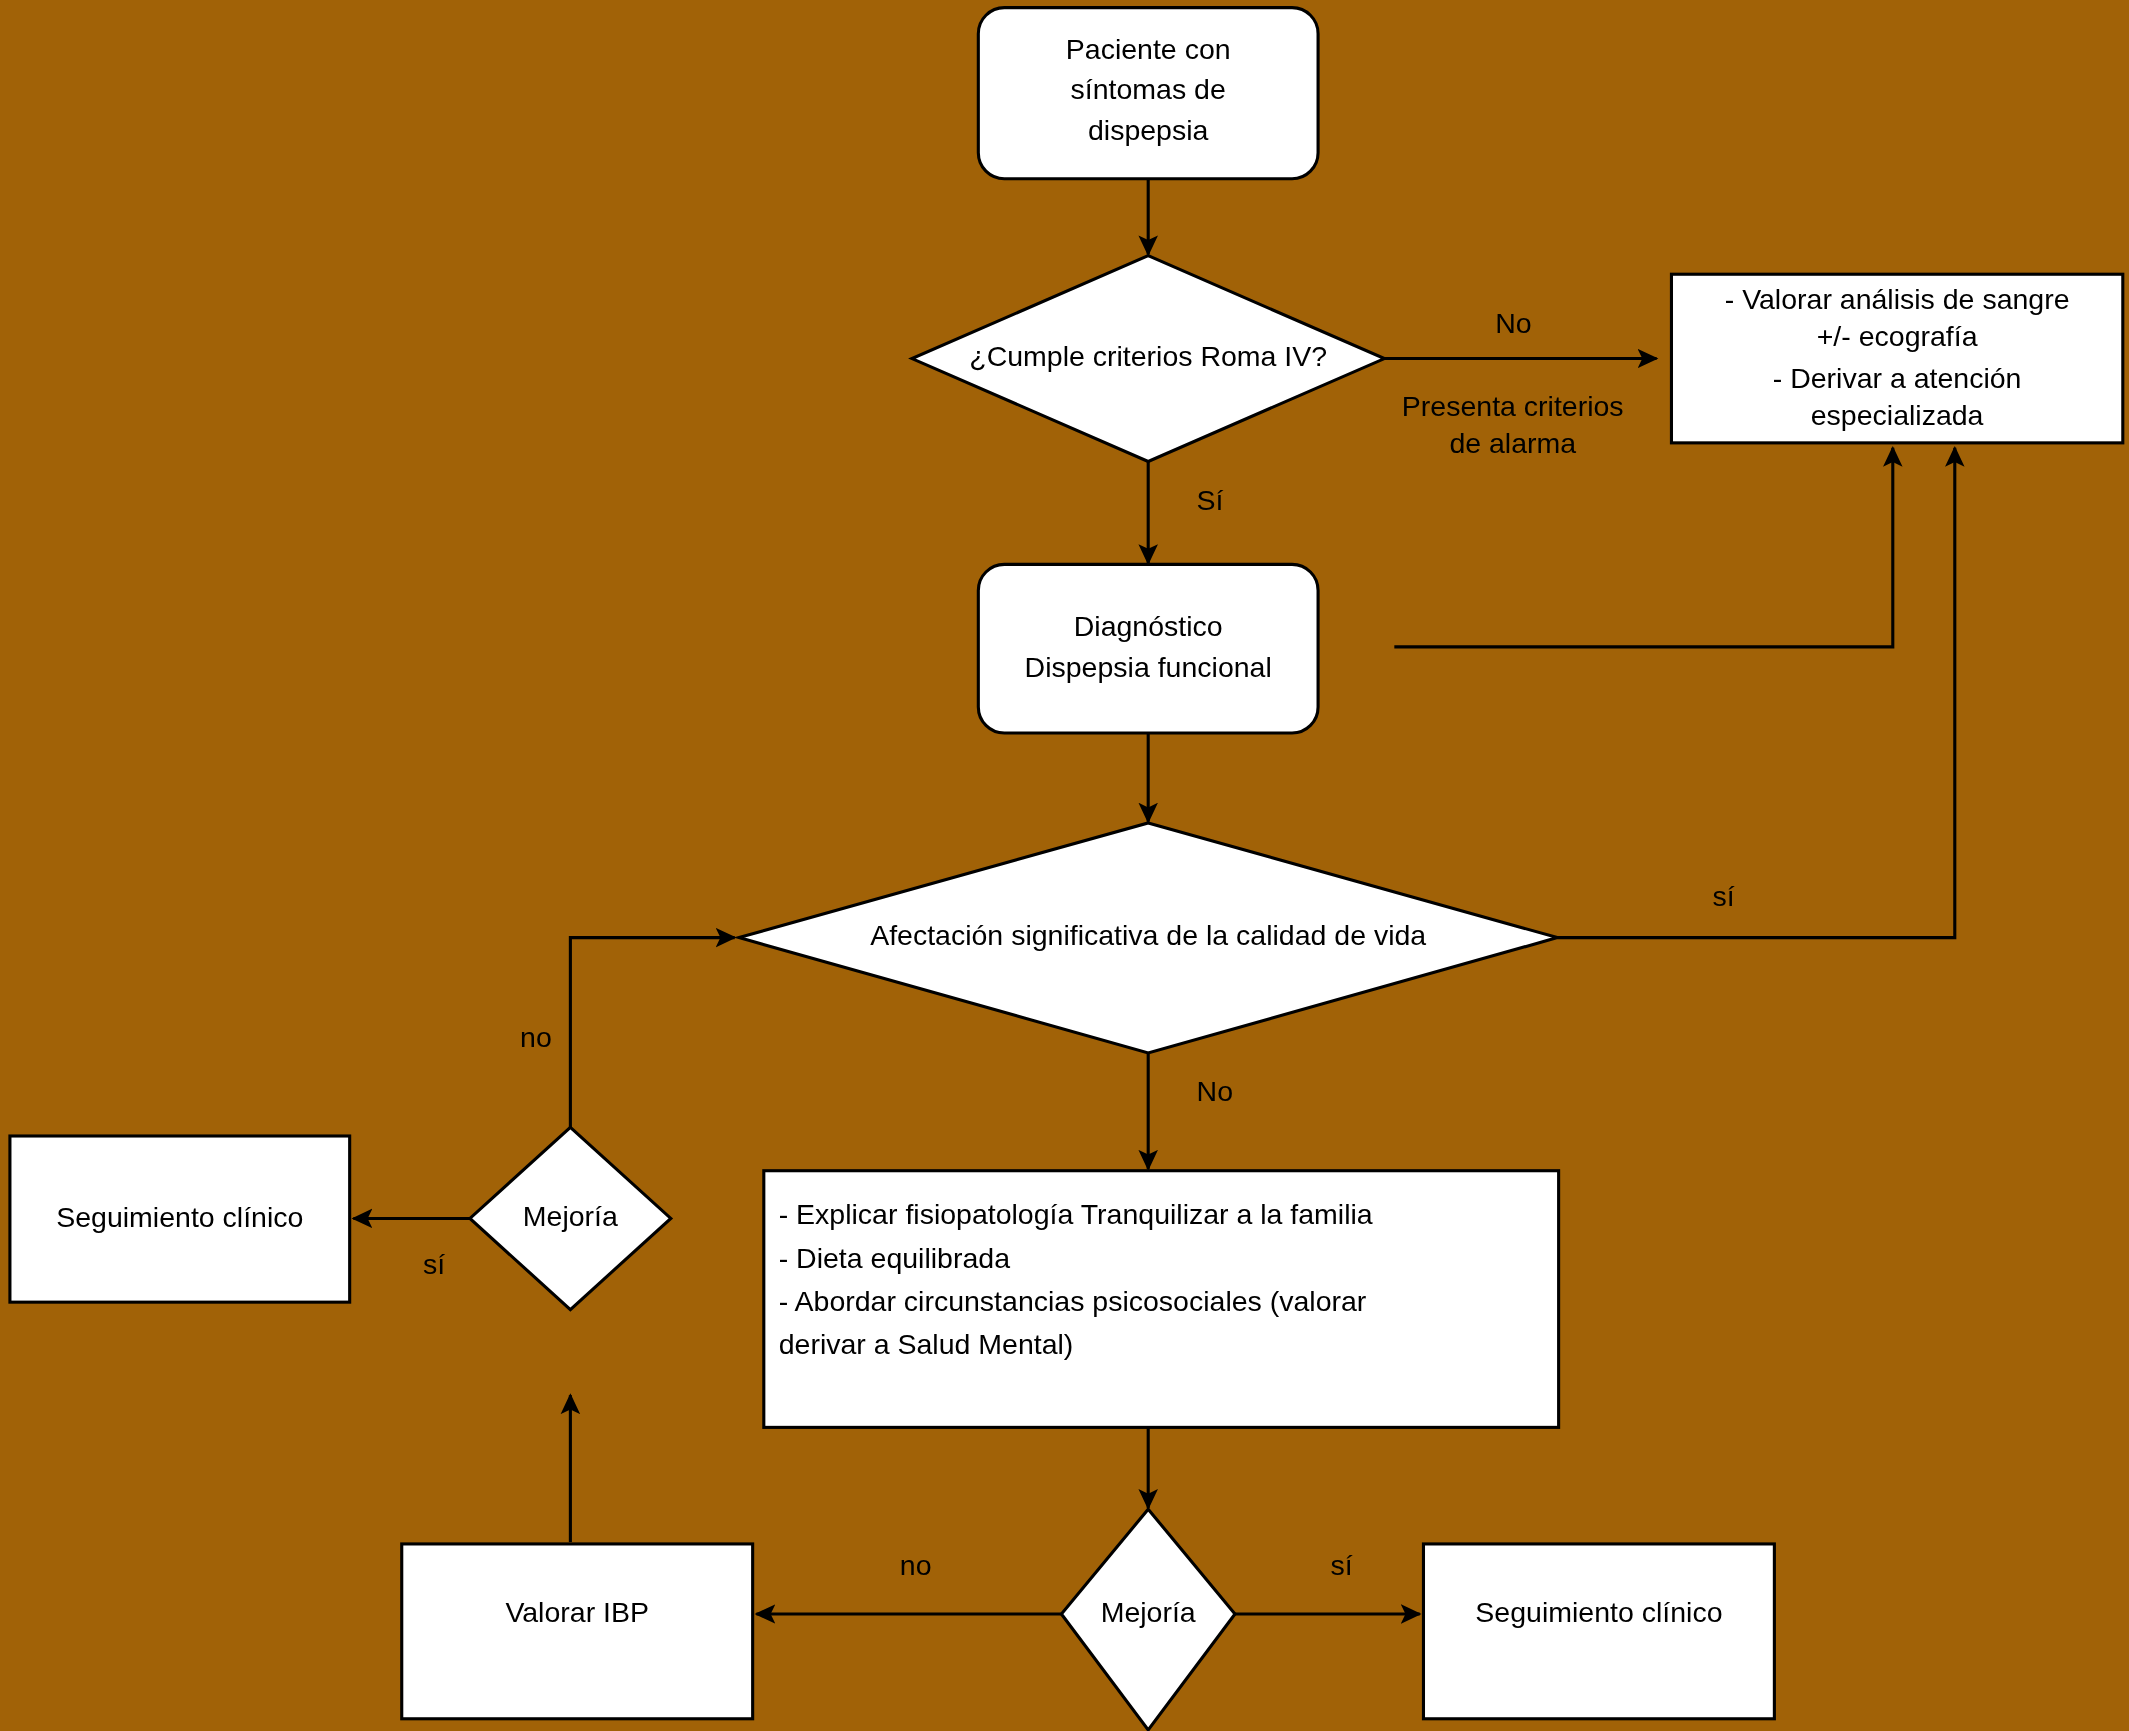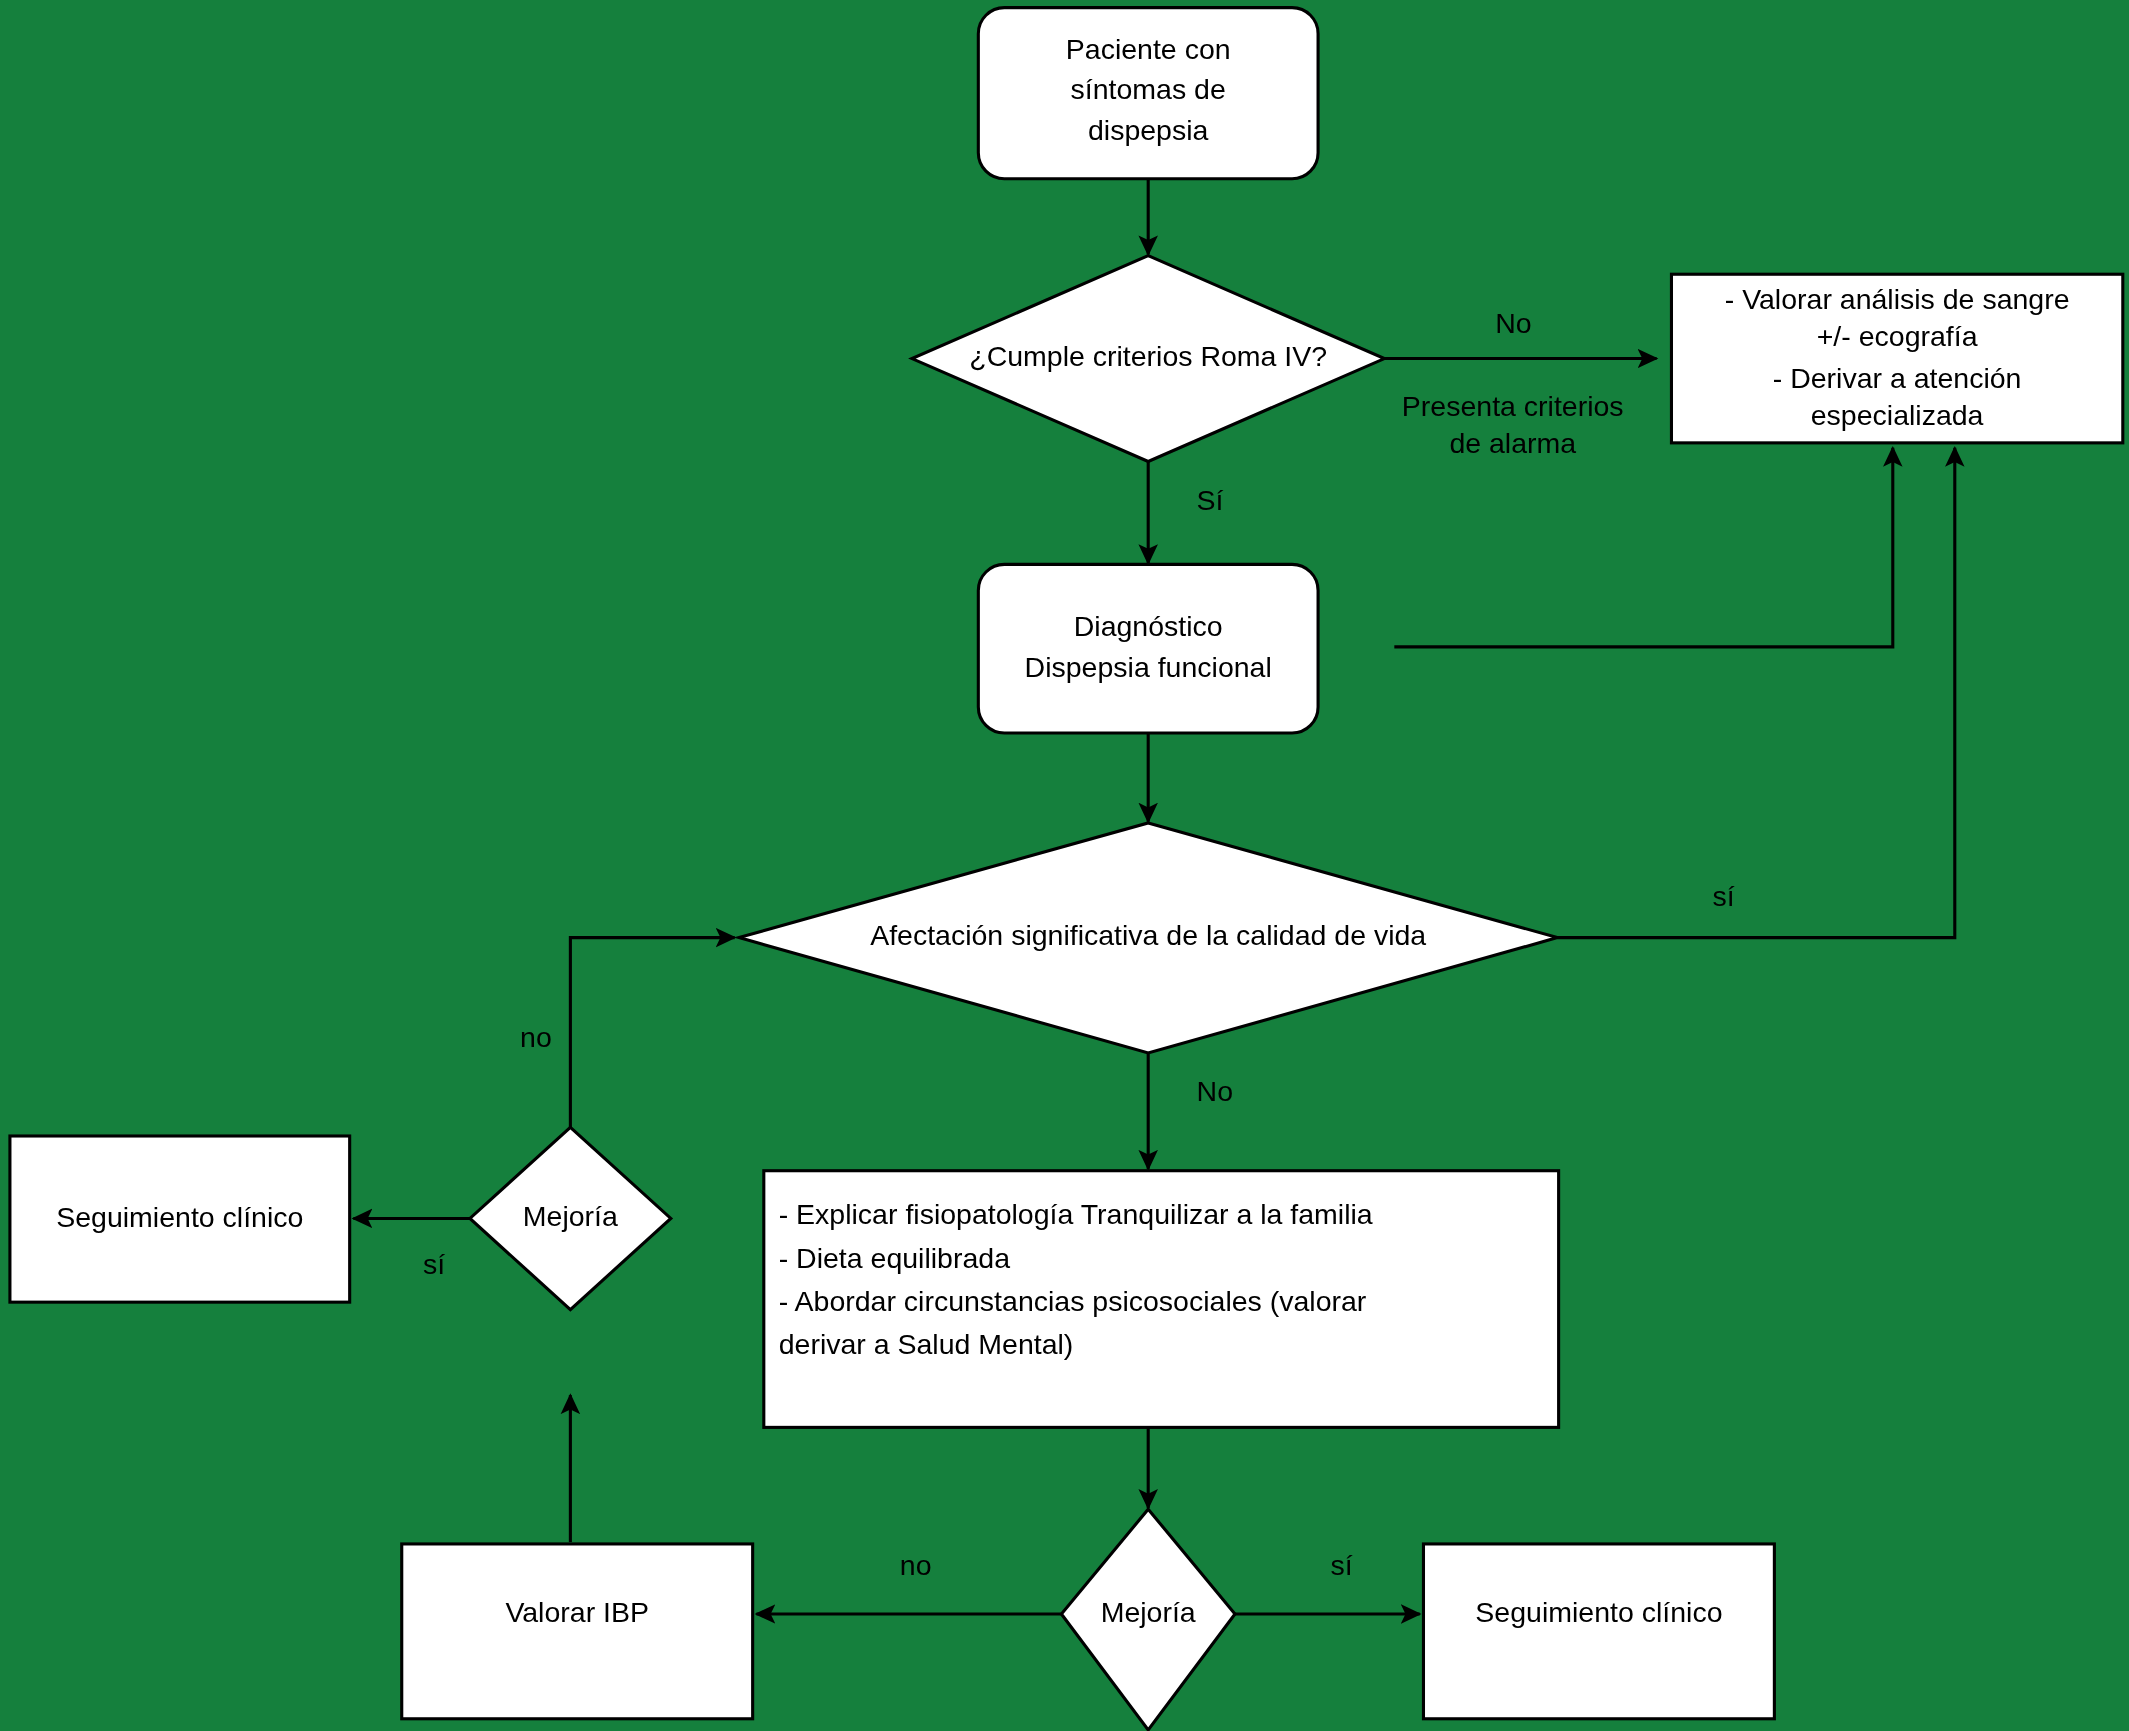--- a/index.html
+++ b/index.html
@@ -1,17 +1,17 @@
 <!DOCTYPE html>
 <html style="font-size:10px"><head>
 <meta charset="utf-8">
 <style>
   html,body{margin:0;padding:0;background:#ffffff;}
   body{font-family:"Liberation Sans", sans-serif;}
-  #stage{position:relative;width:2129px;height:1732px;background:#15803d;overflow:hidden;}
+  #stage{position:relative;width:2129px;height:1732px;background:#a16207;overflow:hidden;}
   svg{display:block;width:2129px;height:1732px;}
   .shape{fill:#ffffff;stroke:#000000;stroke-width:5;}
   .edge{fill:none;stroke:#000000;stroke-width:5;stroke-linecap:butt;stroke-linejoin:miter;}
   .lbl{font-family:"Liberation Sans", sans-serif;fill:#000000;font-size:46px;}
   .lbl-node{font-size:46px;}
   .lbl-edge{font-size:46px;}
   text{dominant-baseline:middle;}
 </style>
 </head>
 <body>

